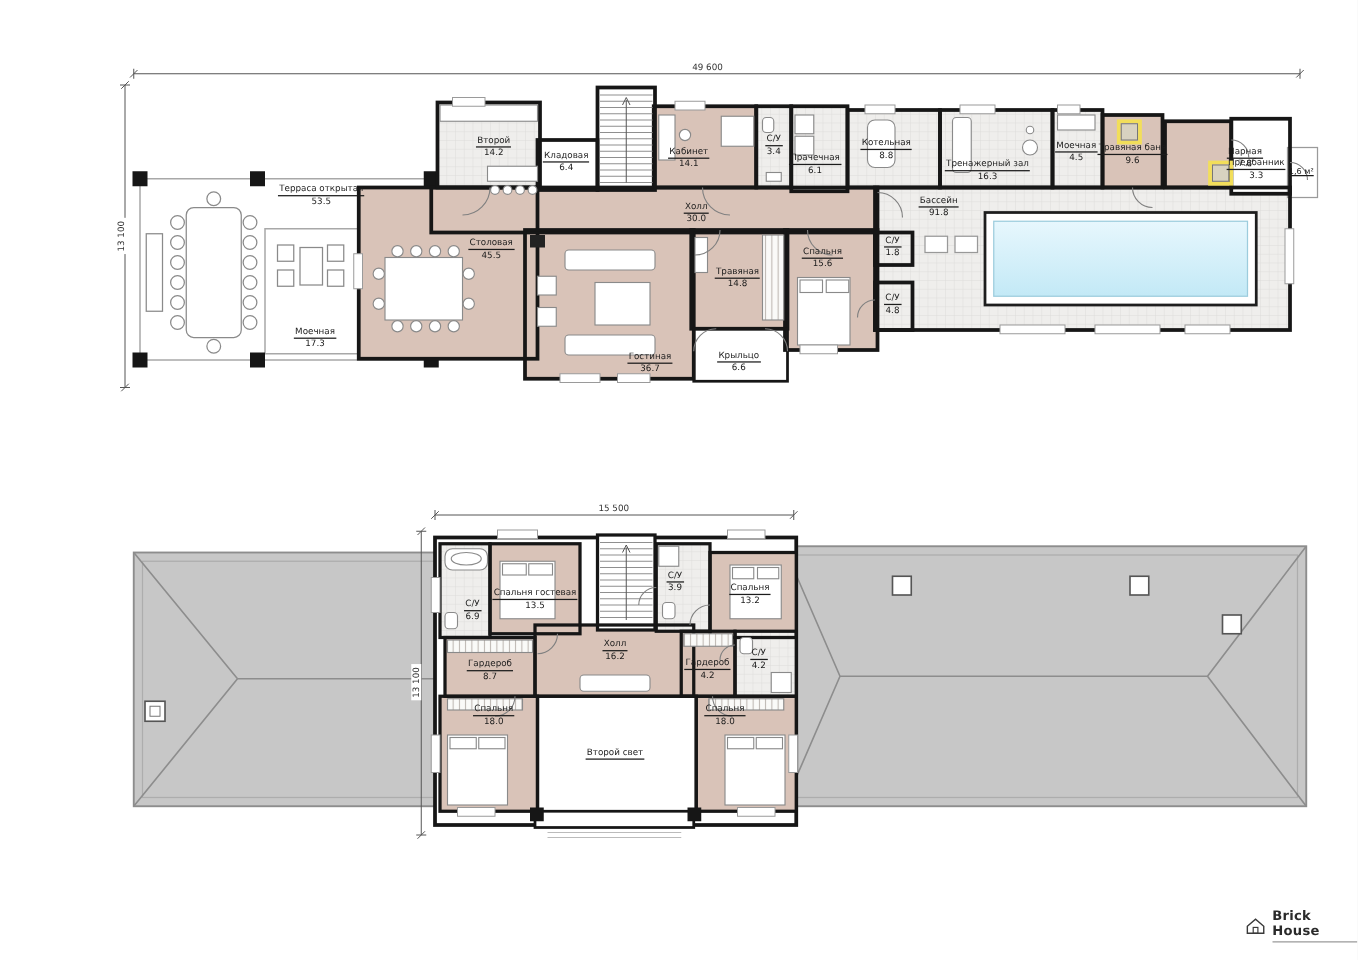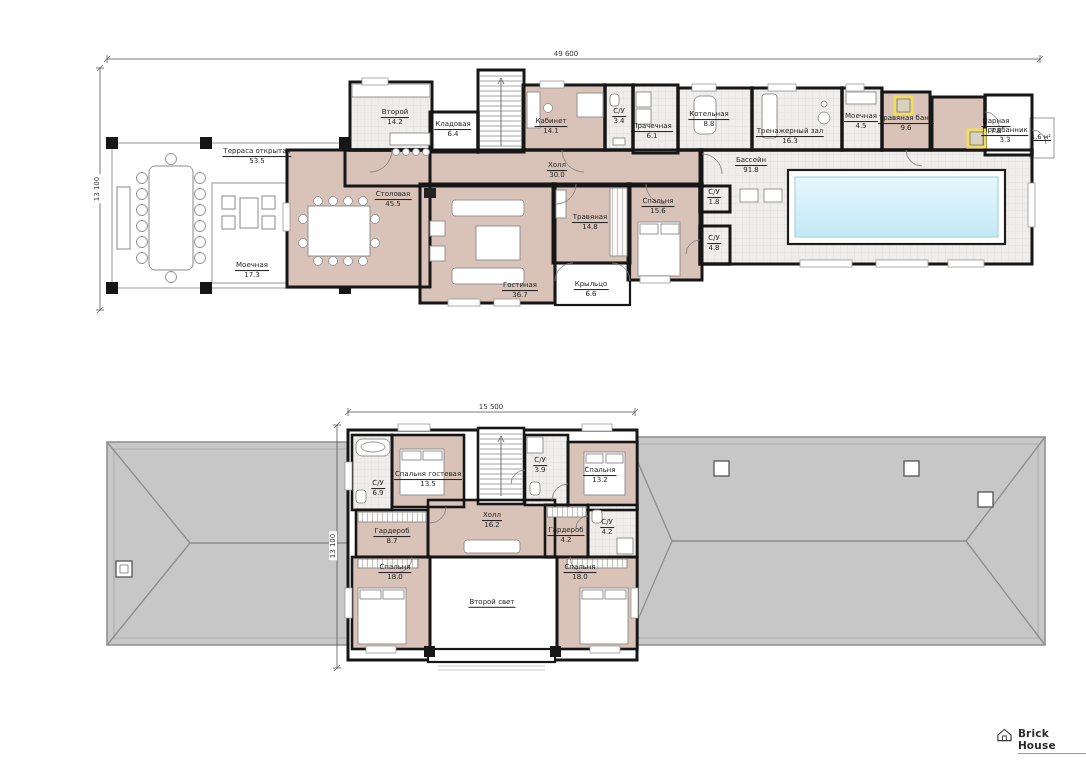--- a/index.html
+++ b/index.html
@@ -7,21 +7,21 @@
          font-family:"DejaVu Sans",sans-serif;overflow:hidden;outline:1px solid #ececec;}
   svg.plan{position:absolute;left:0;top:0;z-index:1;}
   .rlabel{position:absolute;transform:translate(-50%,-50%);display:flex;flex-direction:column;
           align-items:center;font-size:7px;line-height:1.35;color:#1c1c1c;white-space:nowrap;
           text-align:center;z-index:5;}
   .rname{border-bottom:0.8px solid #1c1c1c;padding:0 1px;}
   .dimlabel{position:absolute;transform:translate(-50%,-50%);font-size:7px;color:#333;
             background:#fff;padding:0 2px;z-index:4;white-space:nowrap;}
   .dimlabel.vert{transform:translate(-50%,-50%) rotate(-90deg);}
   .note{position:absolute;transform:translate(-50%,-50%);font-size:6.5px;color:#1c1c1c;z-index:5;white-space:nowrap;text-decoration:underline;}
-  .logo{position:absolute;left:996px;top:727px;display:flex;gap:5px;z-index:6;}
+  .logo{position:absolute;left:996px;top:727px;display:flex;align-items:center;gap:5px;z-index:6;}
   .logo-col{display:flex;flex-direction:column;}
   .logo-txt{font-size:10.5px;font-weight:600;color:#2a2a2a;letter-spacing:0.2px;}
   .logo-sub{height:1px;background:#9a9a9a;margin-top:2px;width:100%;}
 </style>
 </head>
 <body>
 
 <div class="sheet">
 
 <svg class="plan" width="1086" height="768" viewBox="0 0 1086 768">

